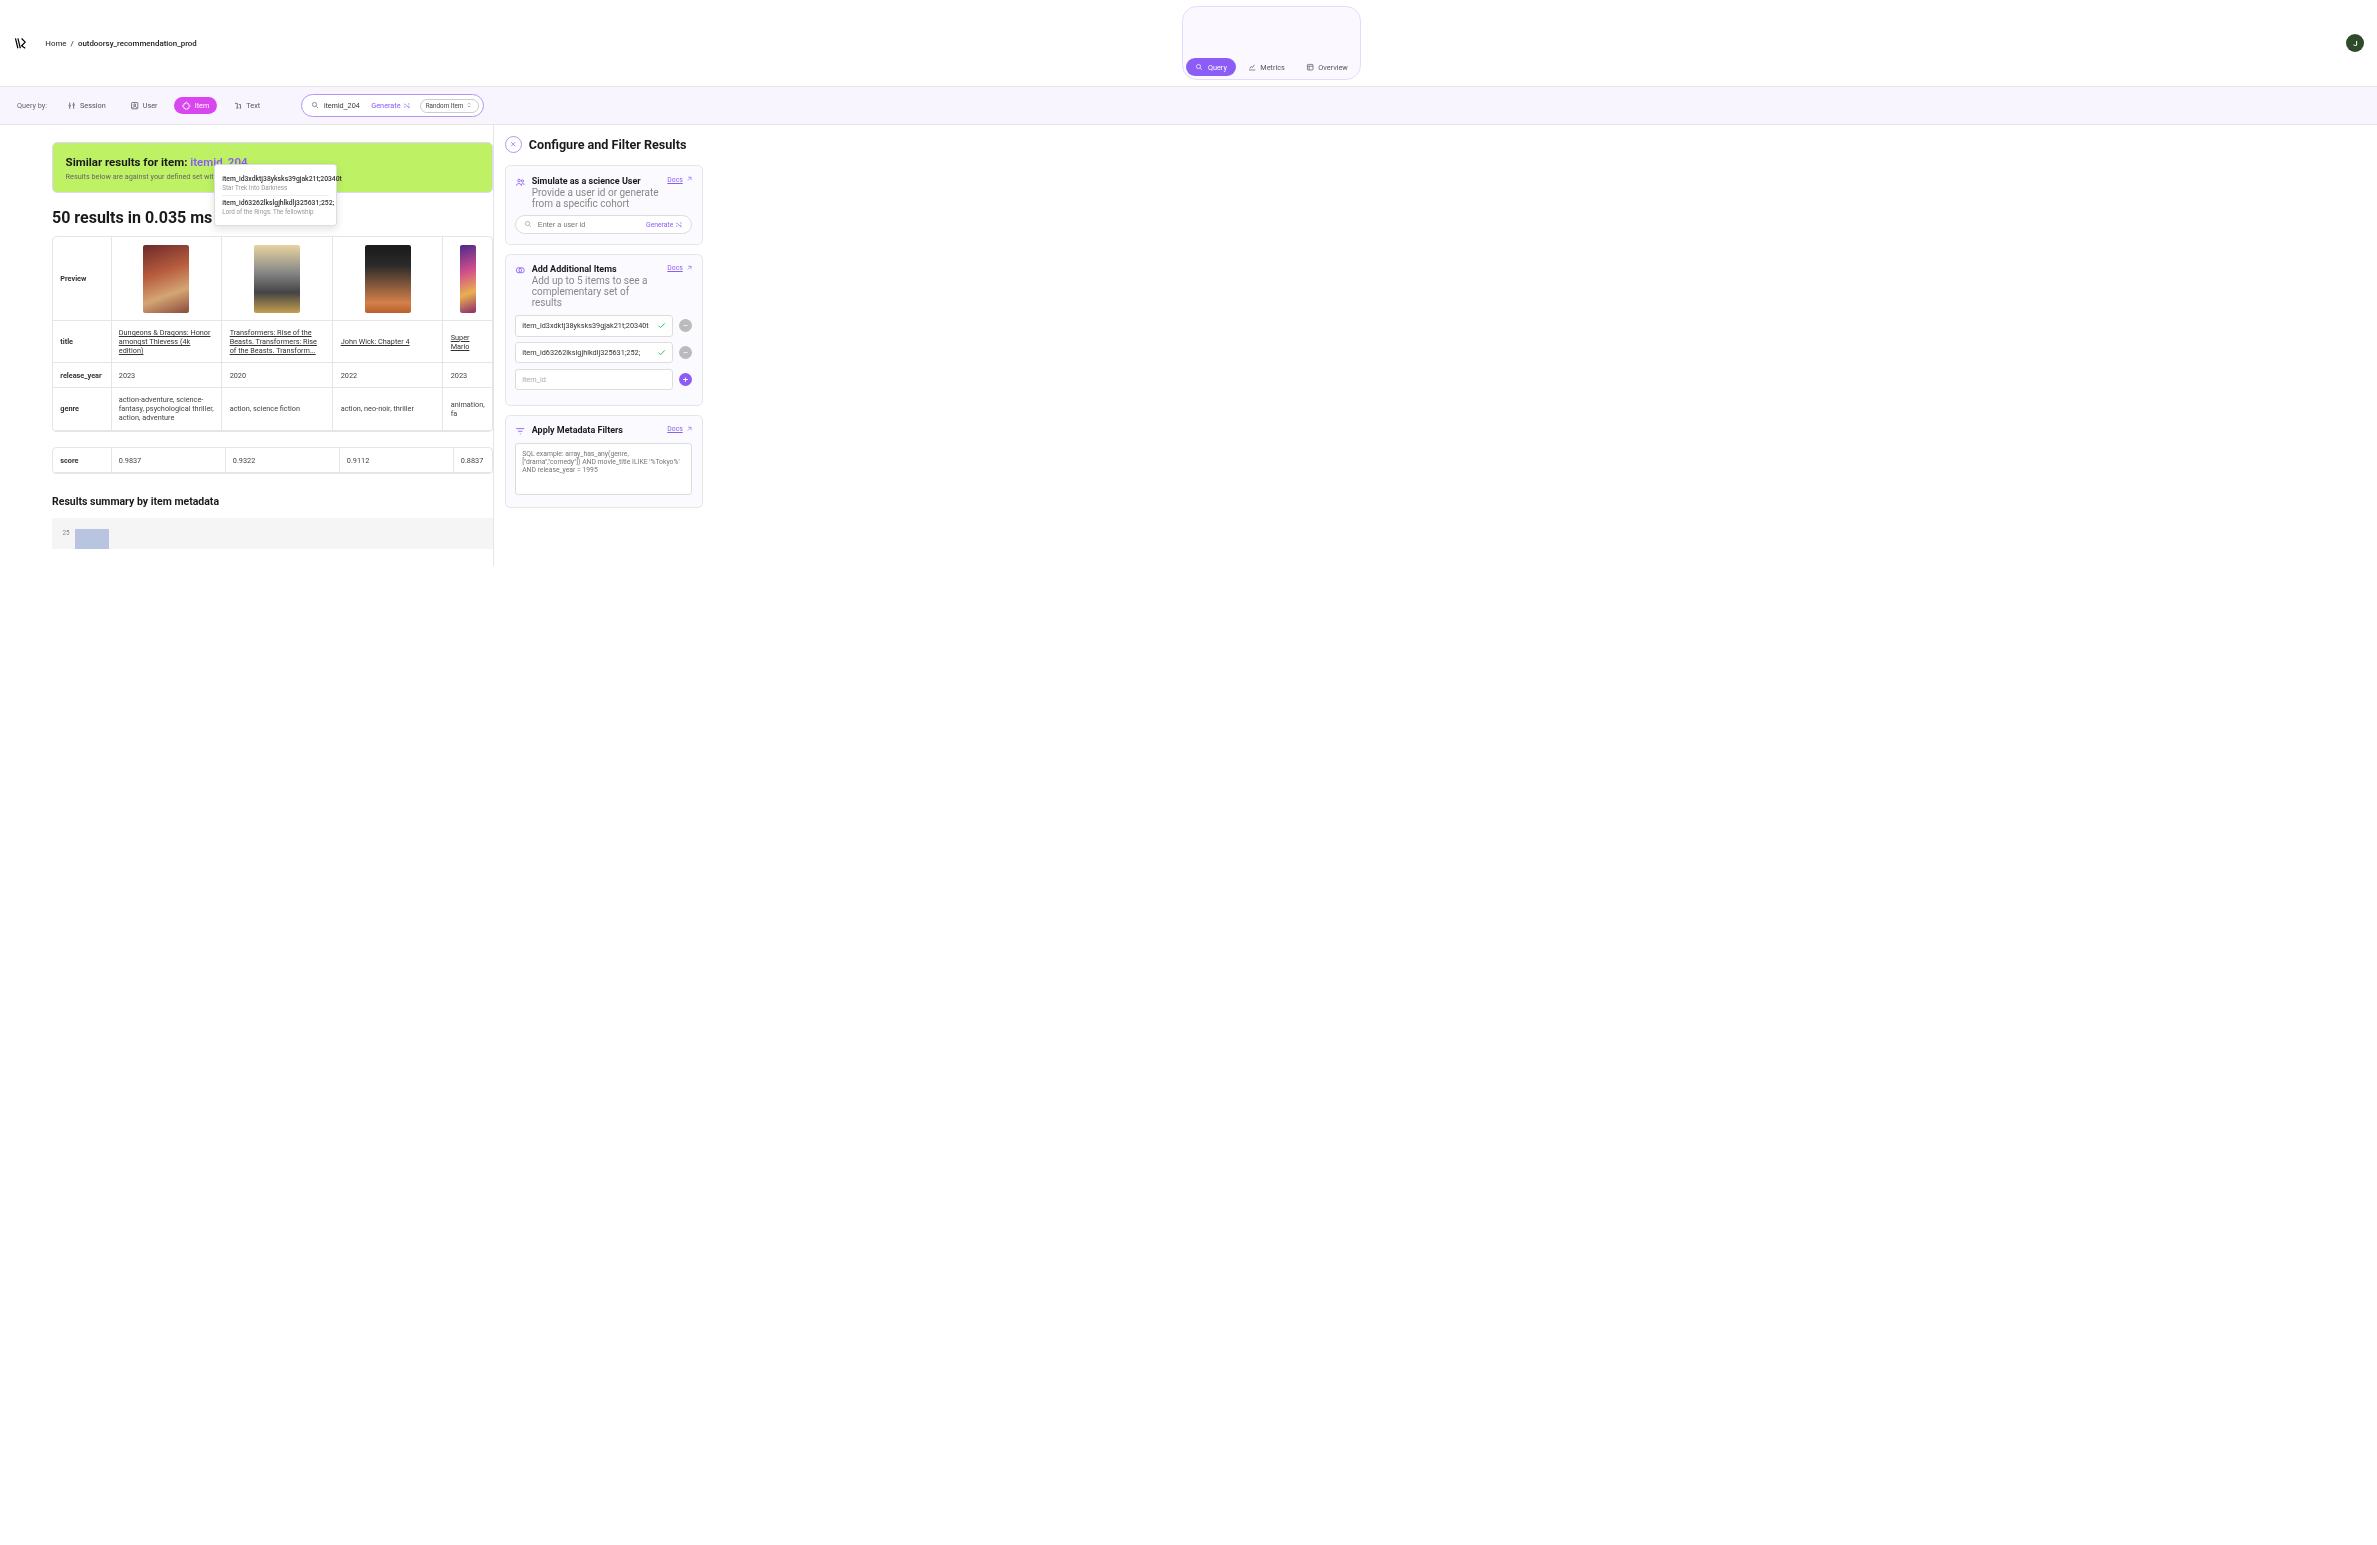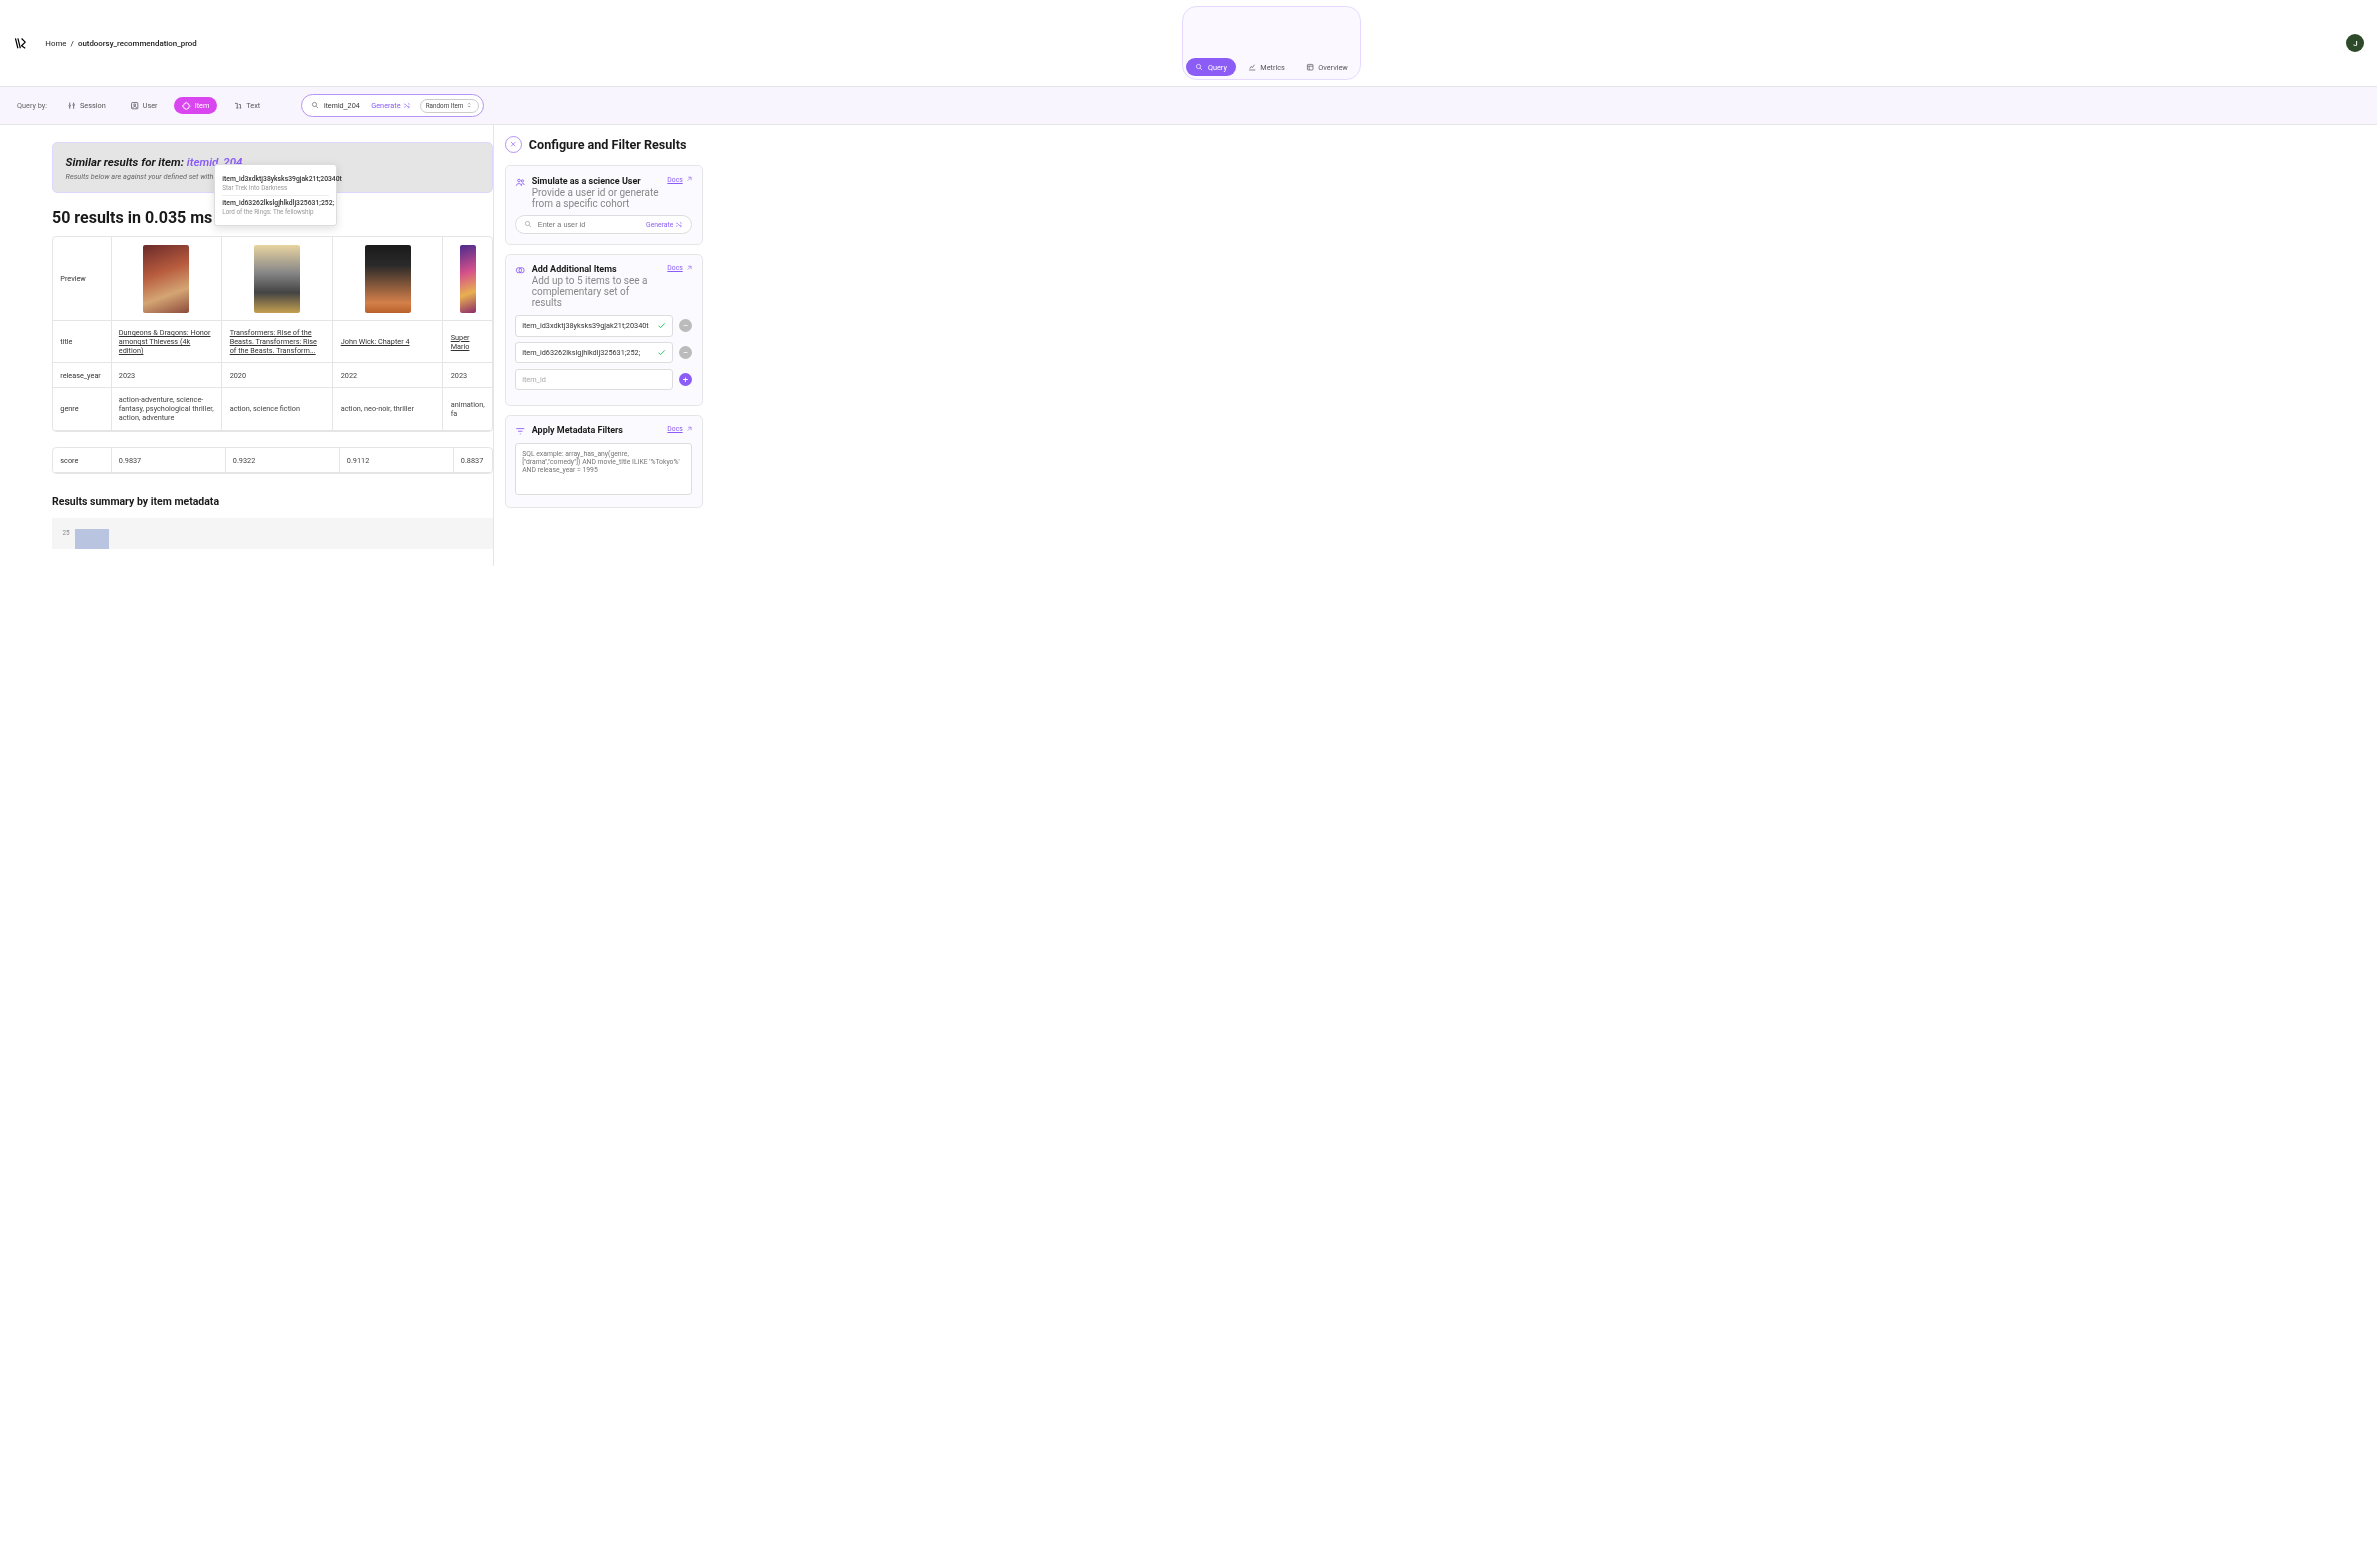--- a/index.html
+++ b/index.html
@@ -27,40 +27,40 @@
 .qb-search input { border: none; outline: none; font-size: 7.3px; flex: 0 0 auto; width: 42px; color: #333; }
 .gen-link { color: #8b5cf6; cursor: pointer; display: flex; align-items: center; gap: 2.1px; font-size: 7.3px; }
 .random-btn { border: 0.5px solid #ccc; border-radius: 8.4px; padding: 2.1px 5.2px; font-size: 6.3px; color: #444; display: flex; align-items: center; gap: 3.1px; margin-left: auto; cursor: pointer; }
 
 
 .main { display: flex; }
 .content { flex: 1; padding: 17px 0 17px 52px; max-width: 493px; position: relative; }
 .sidepanel { width: 220px; border-left: 0.5px solid #e5e5e5; padding: 10.5px; }
 
 
-.sim-box { border: 0.5px solid #e0d5ff; background: #e5e5e5; border-radius: 5.2px; padding: 11.5px 12.6px; margin-bottom: 14.7px; font-style: italic; }
+.sim-box { border: 0.5px solid #e0d5ff; background: #bef264; border-radius: 5.2px; padding: 11.5px 12.6px; margin-bottom: 14.7px; }
 .sim-box h2 { font-size: 11.5px; font-weight: 700; }
 .sim-box .item-link { color: #8b5cf6; font-weight: 600; }
 .sim-sub { color: #666; margin-top: 3.1px; font-size: 7.3px; }
 .sim-sub a { color: #8b5cf6; text-decoration: underline; }
 
 
 .tooltip-pop { position: absolute; background: #fff; border: 0.5px solid #ddd; border-radius: 3.1px; box-shadow: 0 2.1px 8.4px rgba(0,0,0,0.12); padding: 6.3px 7.3px; left: 214px; top: 39px; width: 123px; font-size: 6.8px; }
 .tooltip-pop .trow { padding: 3.1px 0; }
 .tooltip-pop .trow:first-child { border-bottom: 0.5px solid #eee; }
 .tooltip-pop .tid { color: #333; font-weight: 500; }
 .tooltip-pop .tname { color: #999; margin-top: 1px; font-size: 6.3px; }
 
 .results-count { font-size: 16px; font-weight: 700; margin-bottom: 9.4px; }
 
 
 .rtable { border: 0.5px solid #e5e5e5; border-radius: 4.2px; overflow: hidden; }
 .rtable table { width: 100%; border-collapse: collapse; }
 .rtable th, .rtable td { border-right: 0.5px solid #e5e5e5; border-bottom: 0.5px solid #e5e5e5; padding: 7.3px 7.3px; text-align: left; vertical-align: middle; font-size: 7.3px; }
-.rtable th { font-weight: 400; color: #333; width: 58px; font-size: 7.3px; }
+.rtable th { font-weight: 700; color: #333; width: 58px; font-size: 7.3px; }
 .rtable td { color: #444; min-width: 110px; }
 .rtable tr td:last-child, .rtable tr th:last-child { border-right: none; }
 .poster { width: 46px; height: 68px; margin: 0 auto; border-radius: 2.1px; }
 .poster.p1 { background: linear-gradient(160deg, #6b2a2a 0%, #b85c3e 40%, #d4a574 70%, #8b4a3a 100%); }
 .poster.p2 { background: linear-gradient(180deg, #e8d4a0 0%, #888 40%, #444 70%, #c4a050 100%); }
 .poster.p3 { background: linear-gradient(180deg, #1a1a1a 0%, #2a2a2a 30%, #d4804a 85%, #b8602a 100%); }
 .poster.p4 { background: linear-gradient(160deg, #4a2a8b 0%, #d4508b 40%, #e8b050 70%, #8b2a6b 100%); }
 .title-link { text-decoration: underline; color: #333; cursor: pointer; }
 .td-center { text-align: center; }
 

